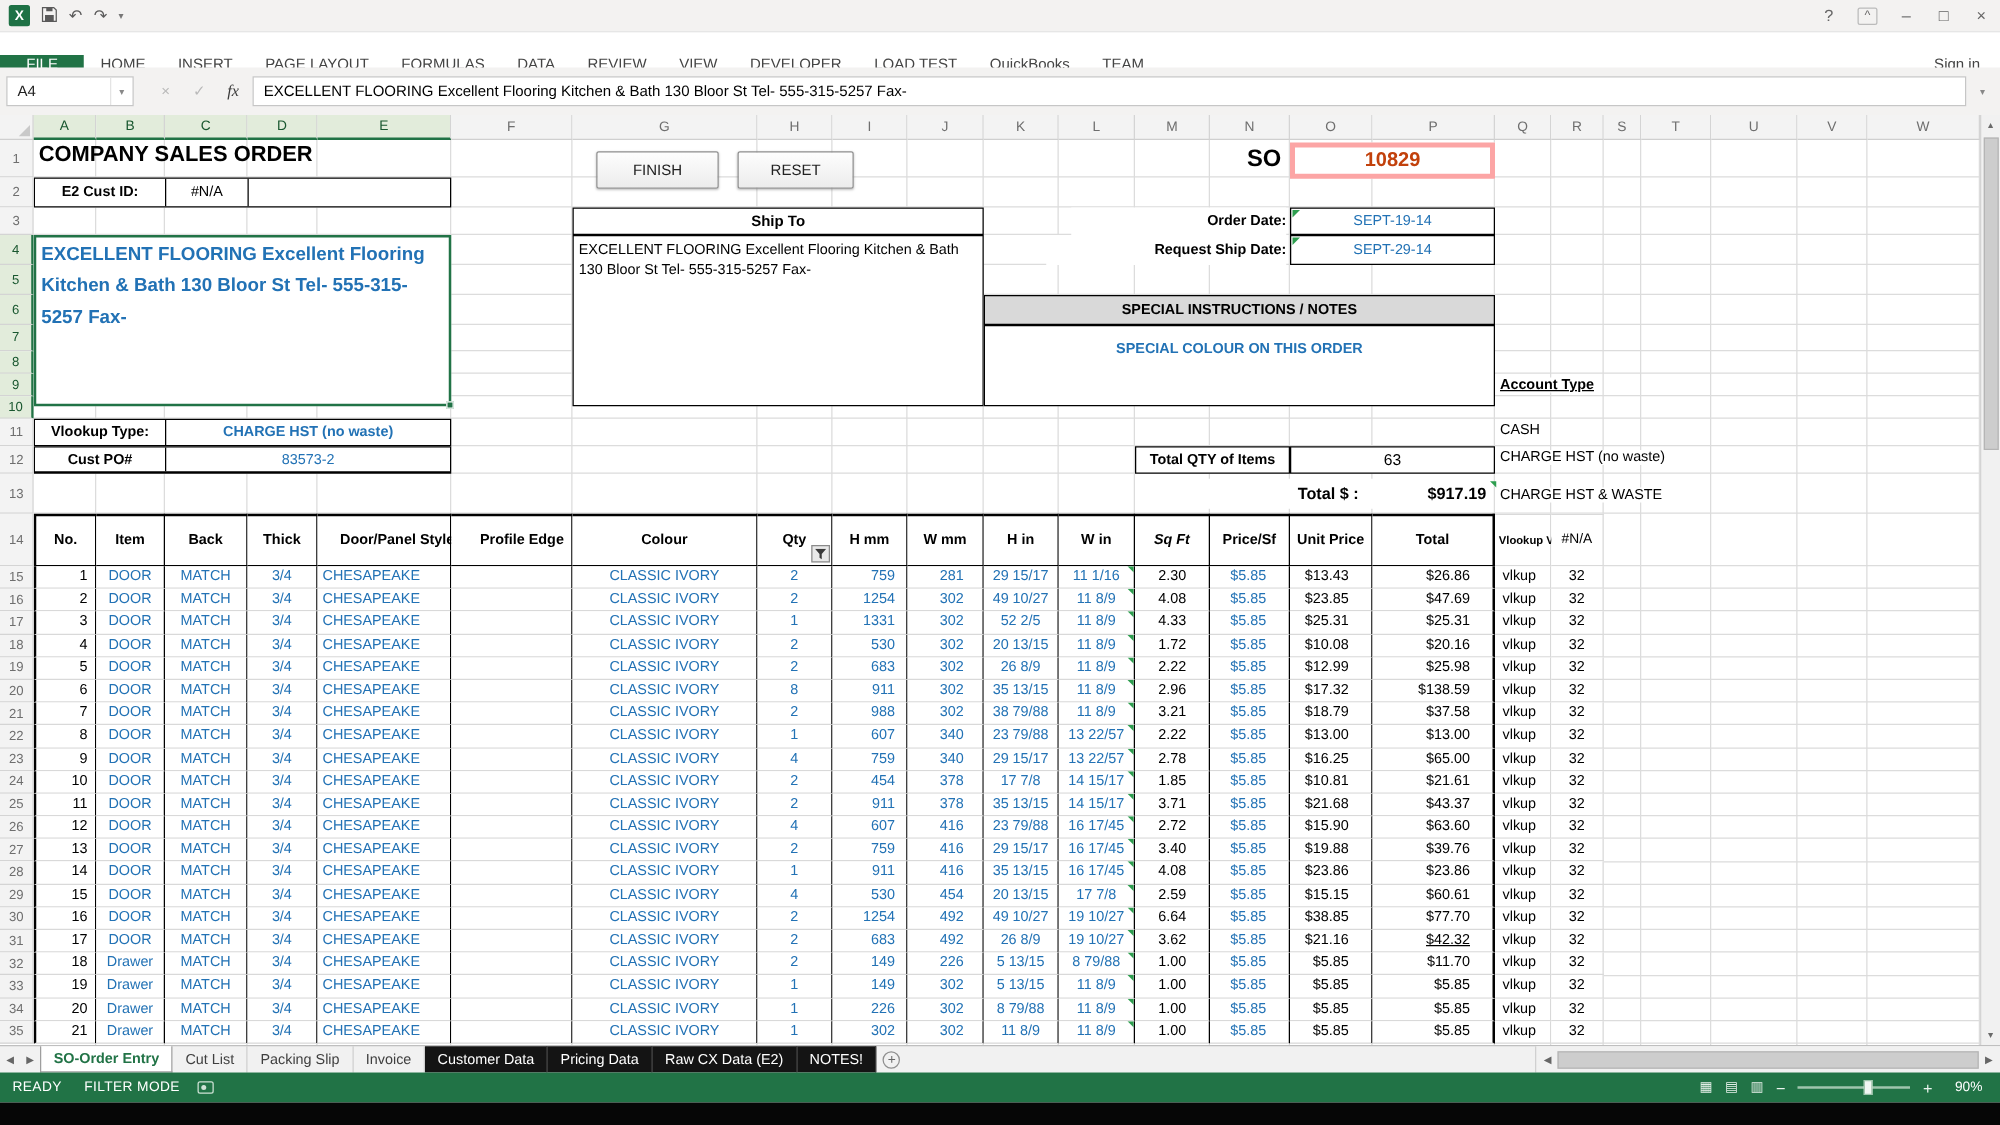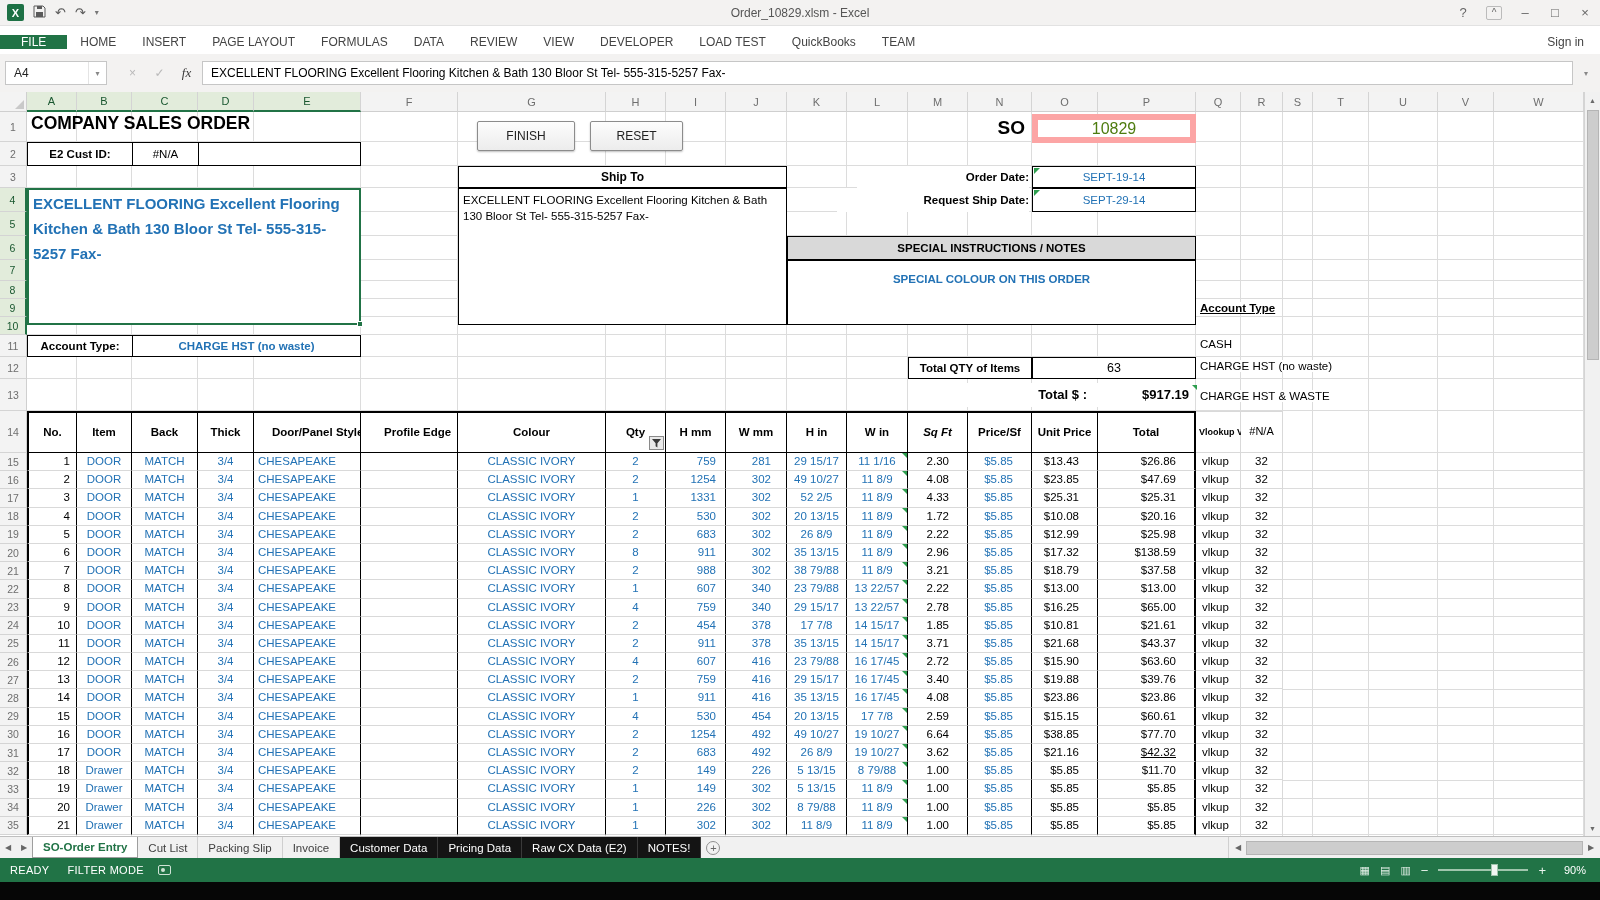--- a/index.html
+++ b/index.html
@@ -12,21 +12,21 @@
 .qat{display:flex;align-items:center;gap:9px;padding-left:7px;z-index:2}
 .xlogo{width:17px;height:17px;background:#1e7145;color:#fff;font-weight:bold;font-size:11px;display:flex;align-items:center;justify-content:center;border-radius:2px}
 .tb-ic{color:#5a5a5a;font-size:13px;line-height:1}
 .tb-ic.small{font-size:8px;color:#777}
 .title-text{position:absolute;left:0;right:0;text-align:center;font-size:12px;color:#555;pointer-events:none}
 .win-ctrls{margin-left:auto;display:flex;align-items:center;z-index:2}
 .win-ctrls span{width:30px;text-align:center;color:#666;font-size:13px}
 .win-ctrls .ribopt{font-size:10px;border:1px solid #bbb;width:16px;height:14px;line-height:12px;margin:0 8px;border-radius:2px}
 
 
-.ribbon{position:absolute;top:26px;left:0;width:100%;height:33px;background:#fff;border-bottom:1px solid #d5d5d5;display:flex;align-items:center}
+.ribbon{position:absolute;top:26px;left:0;width:100%;height:33px;background:#fff;border-bottom:1px solid #d5d5d5;display:flex;align-items:flex-end}
 #ribbon-tabs{display:flex}
 .rtab{display:flex;align-items:center;padding:0 13px;font-size:12px;color:#444}
 .rtab.file{background:#217346;color:#fff;padding:0 21px}
 .signin{margin-left:auto;padding:0 16px;display:flex;align-items:center;font-size:12px;color:#444}
 
 
 .fbar{position:absolute;top:54px;left:0;width:100%;height:38px;background:#f3f2f1;display:flex;align-items:center;padding:0 5px;gap:4px}
 .namebox{width:102px;height:24px;background:#fff;border:1px solid #c6c6c6;display:flex;align-items:center;font-size:12px;color:#222;padding-left:8px}
 .nb-arrow{margin-left:auto;width:18px;align-self:stretch;display:flex;align-items:center;justify-content:center;color:#888;font-size:8px;border-left:1px solid #e4e4e4}
 .fb-sep{width:6px}
@@ -49,21 +49,21 @@
 .vline{position:absolute;top:0;height:724px;width:1px;background:#dcdcdc}
 .hline{position:absolute;left:0;width:1557px;height:1px;background:#dcdcdc}
 .abs{position:absolute}
 
 
 .so-title{left:4px;top:1px;font-size:17.5px;font-weight:bold;color:#000;z-index:1}
 .btn{z-index:3;background:linear-gradient(#fdfdfd,#ececec);border:1px solid #8c8c8c;border-radius:2px;font-size:12px;color:#222;display:flex;align-items:center;justify-content:center;box-shadow:0 1px 2px rgba(0,0,0,.25)}
 .btn.finish{left:450px;top:9px;width:98px;height:30px}
 .btn.reset{left:563px;top:9px;width:93px;height:30px}
 .so-label{left:880px;top:2px;width:118px;height:28px;text-align:right;font-size:19px;font-weight:bold;line-height:28px;z-index:1}
-.so-box{left:1005px;top:2px;width:164px;height:29px;border:6px solid #fca5a5;background:#fff;z-index:1;display:flex;align-items:center;justify-content:center;font-size:16px;font-weight:normal;color:#4d7c0f}
+.so-box{left:1005px;top:2px;width:164px;height:29px;border:4px solid #fca5a5;background:#fff;z-index:1;display:flex;align-items:center;justify-content:center;font-size:16px;font-weight:bold;color:#c2410c}
 .box-a2{left:0;top:30px;width:334px;height:24px;border:1px solid #000;background:#fff;z-index:1;display:flex}
 .a2-label{width:105px;border-right:1px solid #000;display:flex;align-items:center;justify-content:center;font-weight:bold;font-size:11.5px}
 .a2-value{width:66px;border-right:1px solid #000;display:flex;align-items:center;justify-content:center;font-size:11.5px}
 .box-billto-hdr{left:0;top:54px;width:334px;height:22px;border:1px solid #000;background:#fff;z-index:1;display:flex;align-items:center;justify-content:center;font-weight:bold;font-size:12px}
 .box-billto{left:0;top:76px;width:334px;height:137px;border:2px solid #217346;background:#fff;z-index:2;padding:1px 4px;font-size:15px;font-weight:bold;color:#2272B5;line-height:25px}
 .fill-handle{position:absolute;right:-4px;bottom:-4px;width:6px;height:6px;background:#217346;border:1px solid #fff}
 .box-acct{left:0;top:223px;width:334px;height:22px;border:1px solid #000;background:#fff;z-index:1;display:flex}
 .lab-cell{width:105px;border-right:1px solid #000;display:flex;align-items:center;justify-content:center;font-weight:bold;font-size:11.5px}
 .val-cell{flex:1;display:flex;align-items:center;justify-content:center;font-size:11.5px;color:#2272B5}
 .val-cell.b{font-weight:bold}
@@ -155,21 +155,20 @@
         <svg width="13" height="13" viewBox="0 0 13 13">
             <path d="M1 1h9l2 2v9H1z" fill="none" stroke="#5a5a5a"></path>
             <rect x="3" y="7" width="7" height="5" fill="#5a5a5a"></rect>
             <rect x="4" y="1" width="5" height="3" fill="#5a5a5a"></rect>
           </svg>
       </span>
       <span class="tb-ic">↶</span>
       <span class="tb-ic">↷</span>
       <span class="tb-ic small">▾</span>
     </div>
-    <div class="title-text">Order_10829.xlsm - Excel</div>
     <div class="win-ctrls">
       <span>?</span>
       <span class="ribopt">^</span>
       <span>–</span>
       <span>□</span>
       <span>×</span>
     </div>
   </div>
 
   <div class="ribbon">
@@ -340,22 +339,26 @@
 
       <div class="box-a2 abs">
         <span class="a2-label">E2 Cust ID:</span>
         <span class="a2-value">#N/A</span>
       </div>
       <div class="box-billto abs">
         <span>EXCELLENT FLOORING Excellent Flooring Kitchen &amp; Bath 130 Bloor St Tel- 555-315-5257 Fax-</span>
         <i class="fill-handle"></i>
       </div>
       <div class="box-acct abs">
-        <span class="lab-cell">Account Type:</span>
+        <span class="lab-cell">Vlookup Type:</span>
         <span class="val-cell b">CHARGE HST (no waste)</span>
+      </div>
+      <div class="box-po abs">
+        <span class="lab-cell">Cust PO#</span>
+        <span class="val-cell">83573-2</span>
       </div>
 
       <div class="box-shipto-hdr abs">Ship To</div>
       <div class="box-shipto abs">
         <span>EXCELLENT FLOORING Excellent Flooring Kitchen &amp; Bath 130 Bloor St Tel- 555-315-5257 Fax-</span>
       </div>
 
       <div class="od-label abs">Order Date:</div>
       <div class="od-box abs">
         <i class="tri-tl"></i>

